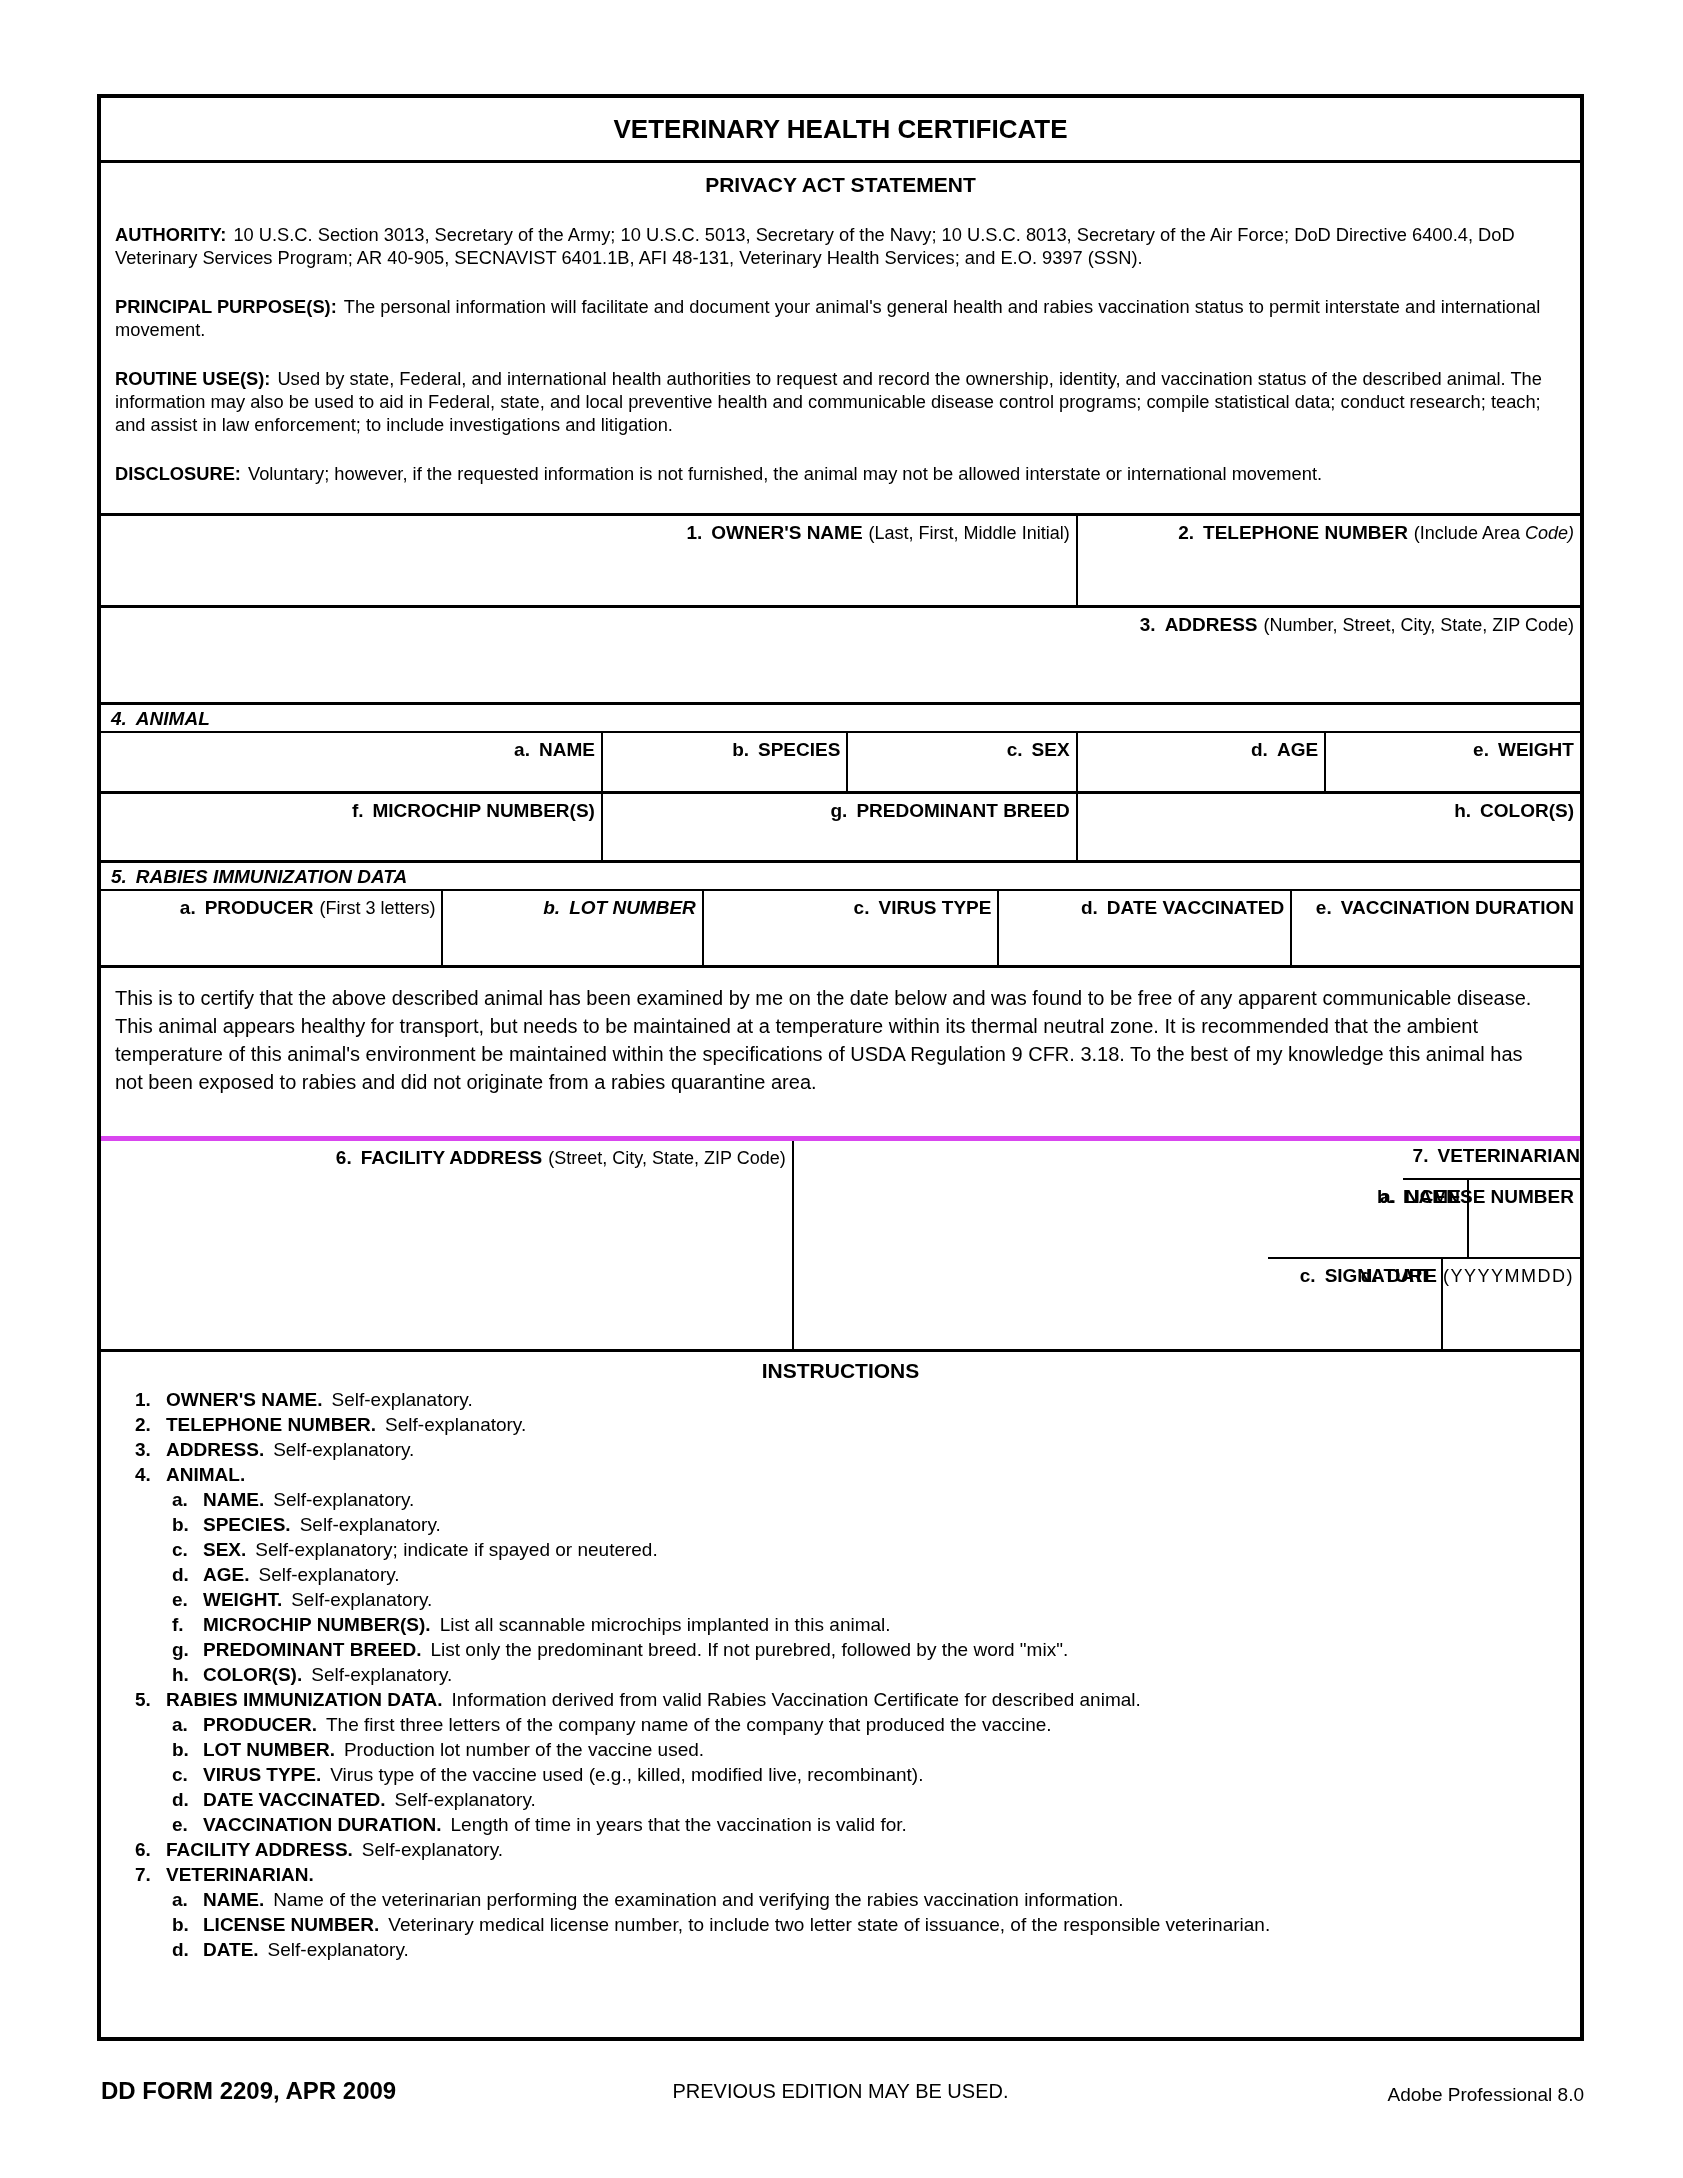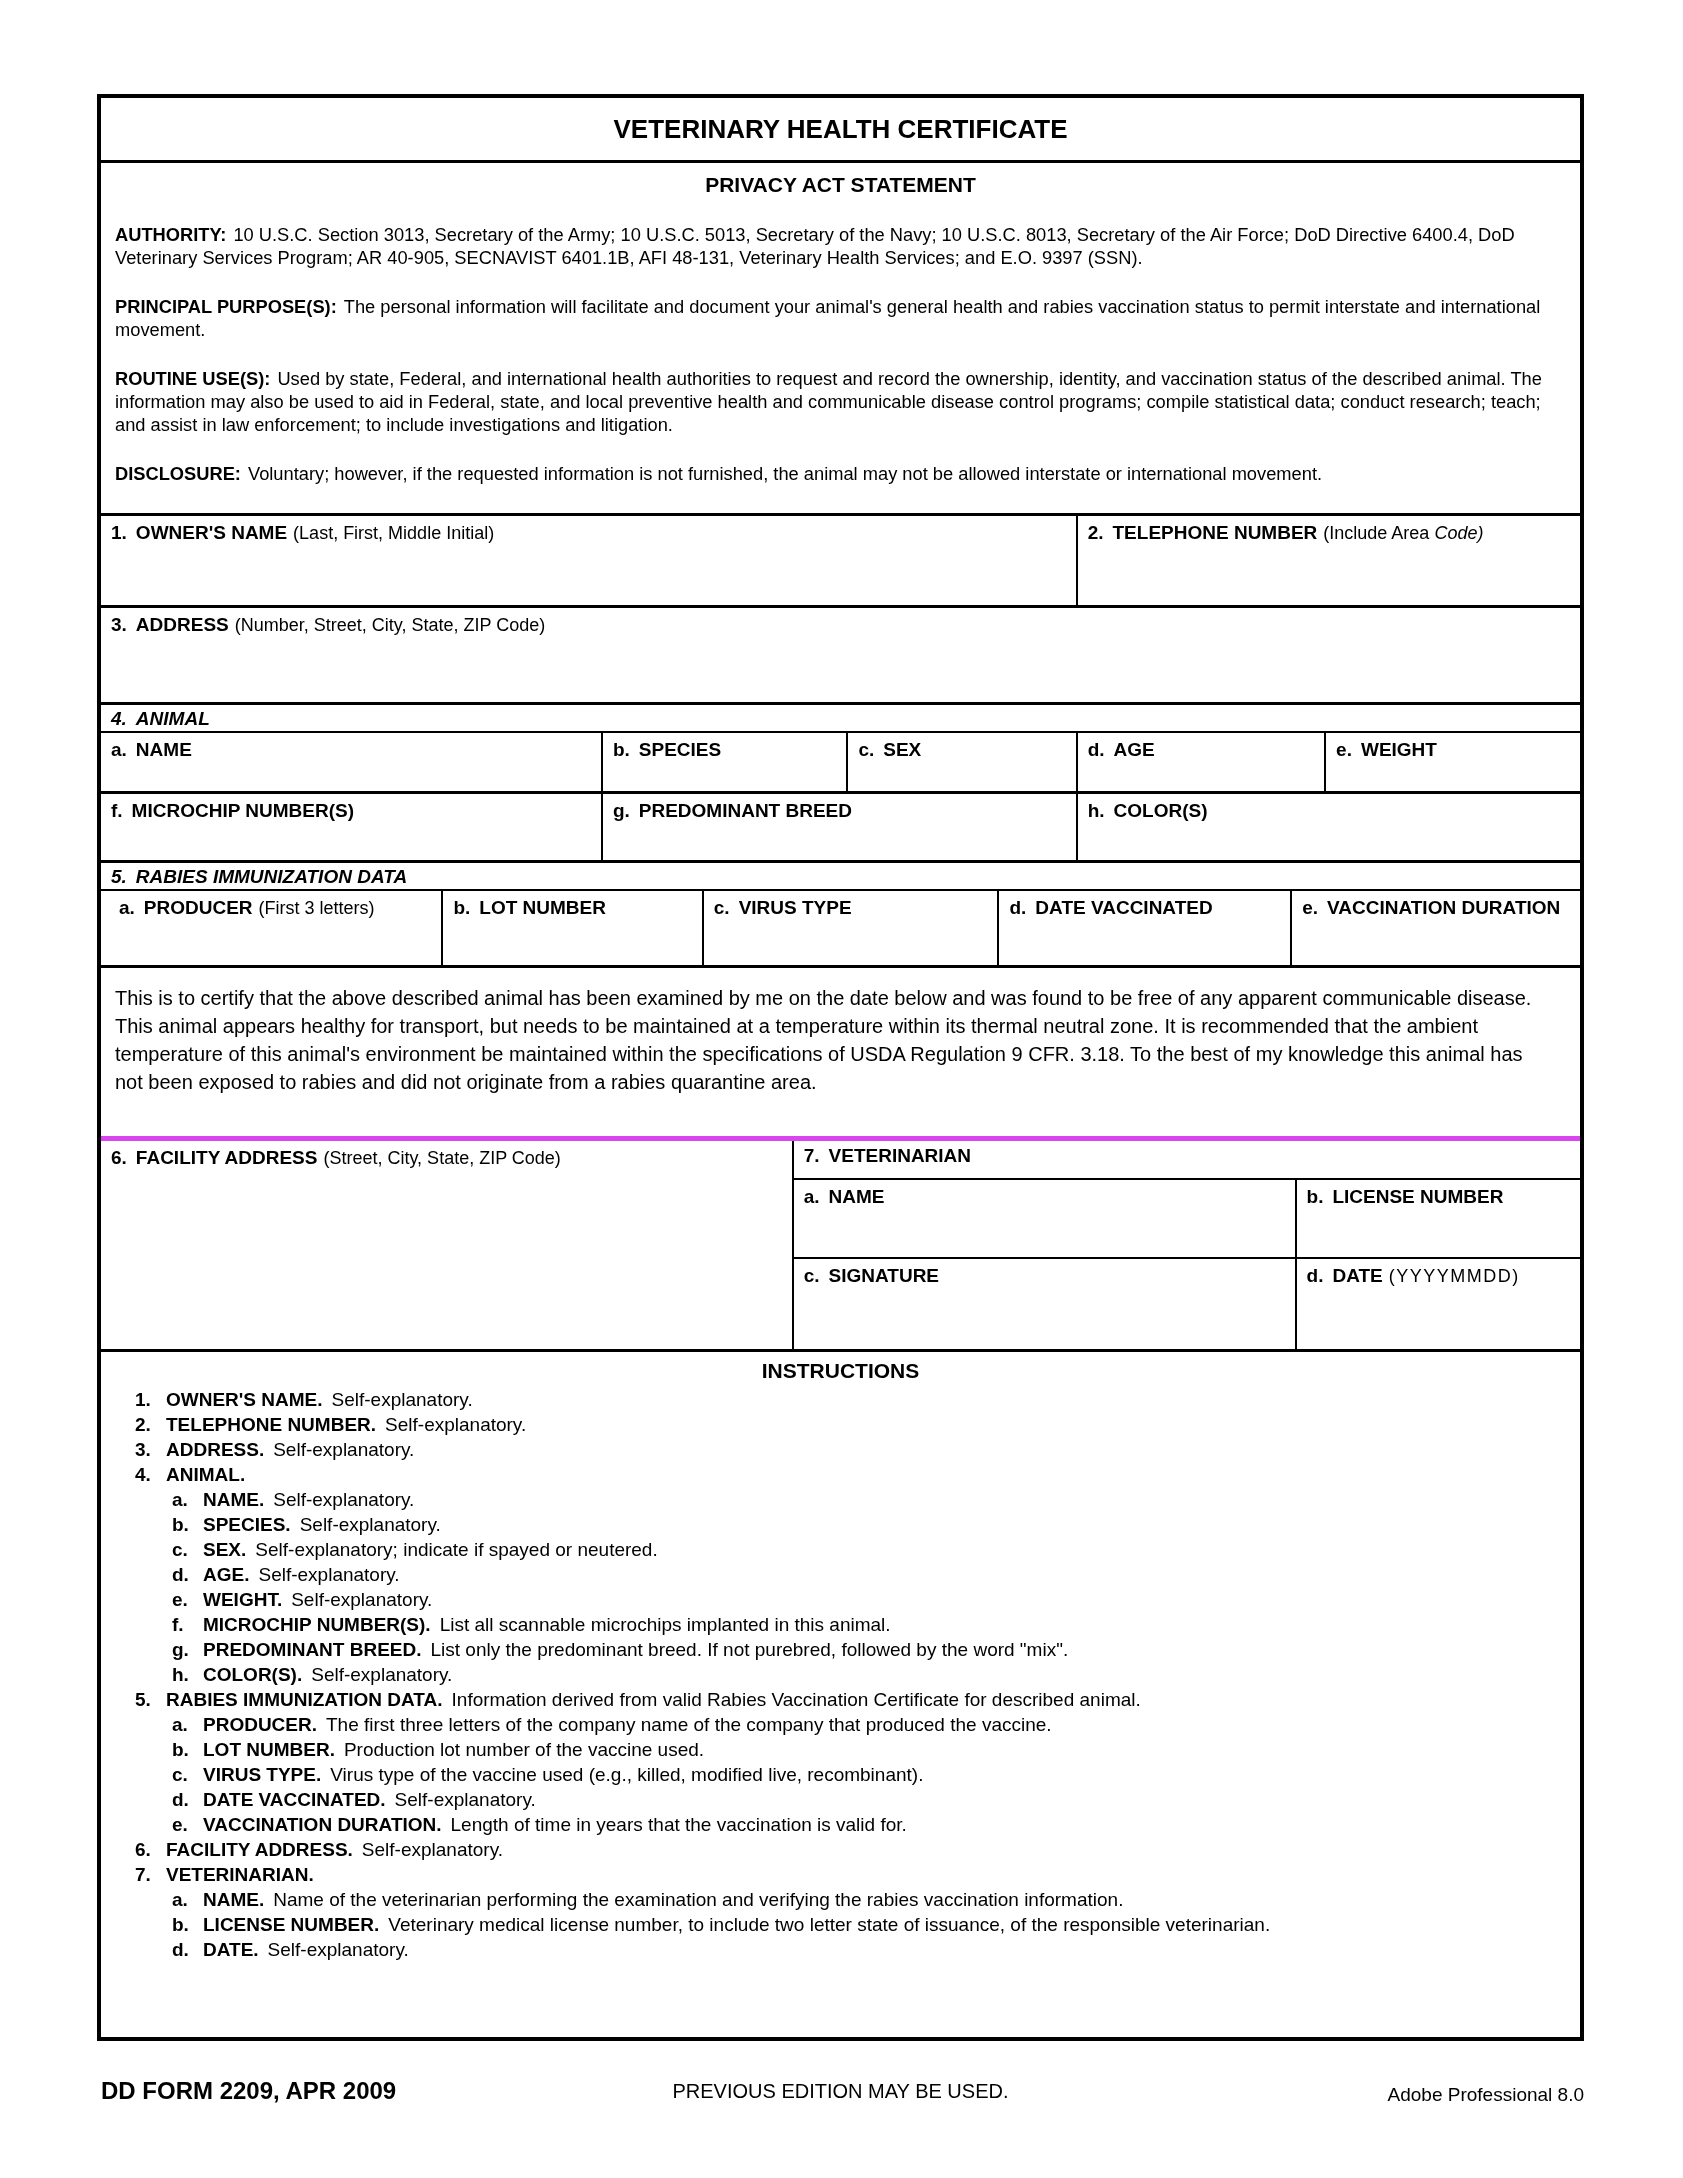--- a/index.html
+++ b/index.html
@@ -19,42 +19,42 @@
     display:flex;align-items:center;justify-content:center;
     font-weight:bold;font-size:26px;
   }
   
   .privacy{height:353px;border-bottom:3px solid #000;padding:0 14px;overflow:hidden;}
   .pv-heading{text-align:center;font-weight:bold;font-size:21px;margin-top:10px;}
   .pv-para{margin:26px 0 0 0;font-size:18.3px;line-height:23px;}
   .pv-label{margin-right:7px;}
   
   .row{display:flex;border-bottom:3px solid #000;}
-  .cell{display:flex;flex-direction:column;box-sizing:border-box;min-width:0;}
+  .cell{display:flex;flex-direction:column;box-sizing:border-box;min-width:0;align-items:flex-end;}
   .cell + .cell{border-left:2px solid #000;}
   .lbl{padding:6px 6px 0 10px;font-size:19px;font-weight:bold;white-space:nowrap;overflow:hidden;}
   .fnum{font-weight:bold;margin-right:9px;}
   .fname{font-weight:bold;}
   .hint{font-weight:normal;font-size:18px;margin-left:6px;}
   .hint-spaced{letter-spacing:1.5px;}
   .fill{flex:1 1 auto;cursor:text;}
   .sec-hdr{height:28px;border-bottom:2px solid #000;padding:3px 9px 0 10px;font-size:19px;font-style:italic;}
   
   .r-owner{height:92px;}
   .r-address{height:97px;}
   .r-animal1{height:61px;}
   .r-animal2{height:69px;}
   .r-rabies{height:77px;padding-left:8px;}
   
   .w-owner{flex:0 0 65.9%;}      .w-tel{flex:0 0 34.1%;}
   .w-full{flex:0 0 100%;}
   .wa-name{flex:0 0 33.8%;} .wa-species{flex:0 0 16.6%;} .wa-sex{flex:0 0 15.5%;}
   .wa-age{flex:0 0 16.8%;gap:12px;}  .wa-weight{flex:0 0 17.3%;}
   .wa-chip{flex:0 0 33.8%;} .wa-breed{flex:0 0 32.1%;} .wa-color{flex:0 0 34.1%;}
-  .wr-prod{flex:0 0 22.6%;} .wr-lot{flex:0 0 17.7%;} .wr-virus{flex:0 0 20.1%;}
+  .wr-prod{flex:0 0 22.6%;} .wr-lot{flex:0 0 17.7%;font-style:italic;} .wr-virus{flex:0 0 20.1%;}
   .wr-date{flex:0 0 19.9%;} .wr-dur{flex:0 0 19.7%;}
   
   .cert{height:173px;border-bottom:5px solid #d946ef;padding:16px 32px 0 14px;
         font-size:20px;line-height:28px;}
   
   .sec67{height:211px;border-bottom:3px solid #000;display:flex;}
   .w-facility{flex:0 0 46.7%;}
   .w-vet{flex:0 0 53.3%;display:flex;flex-direction:column;}
   .vet-hdr{height:33px;border-bottom:2px solid #000;padding:4px 0 0 10px;font-size:19px;flex:0 0 auto;}
   .vrow{display:flex;flex:0 0 auto;}

